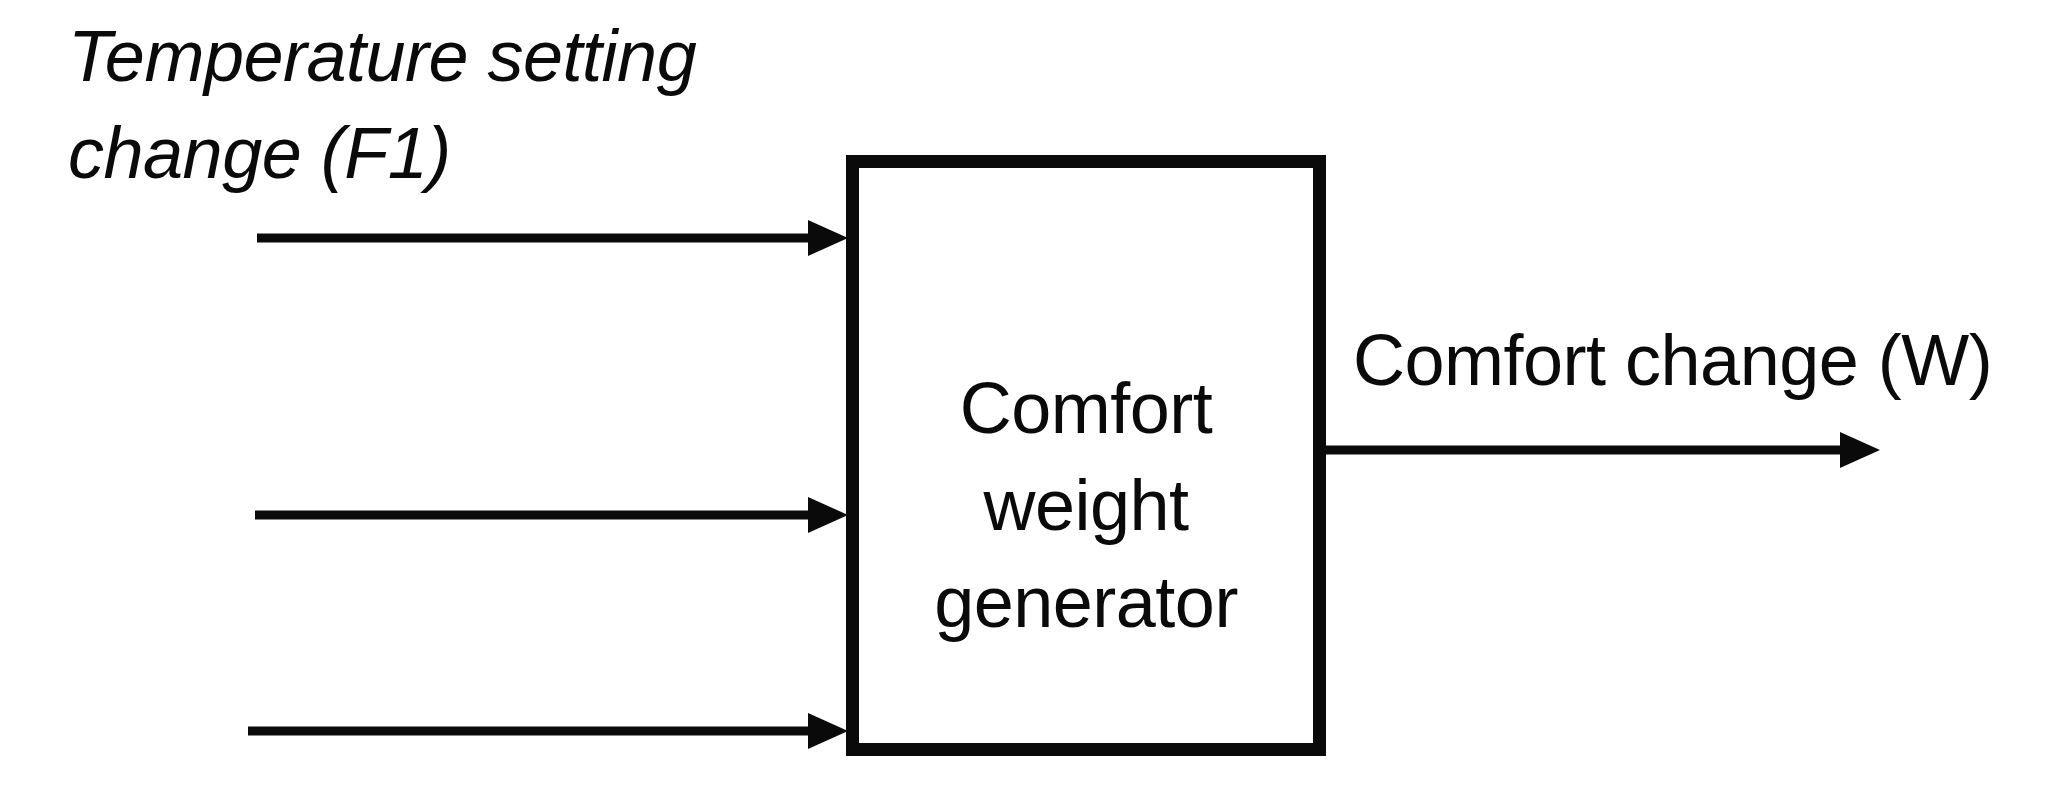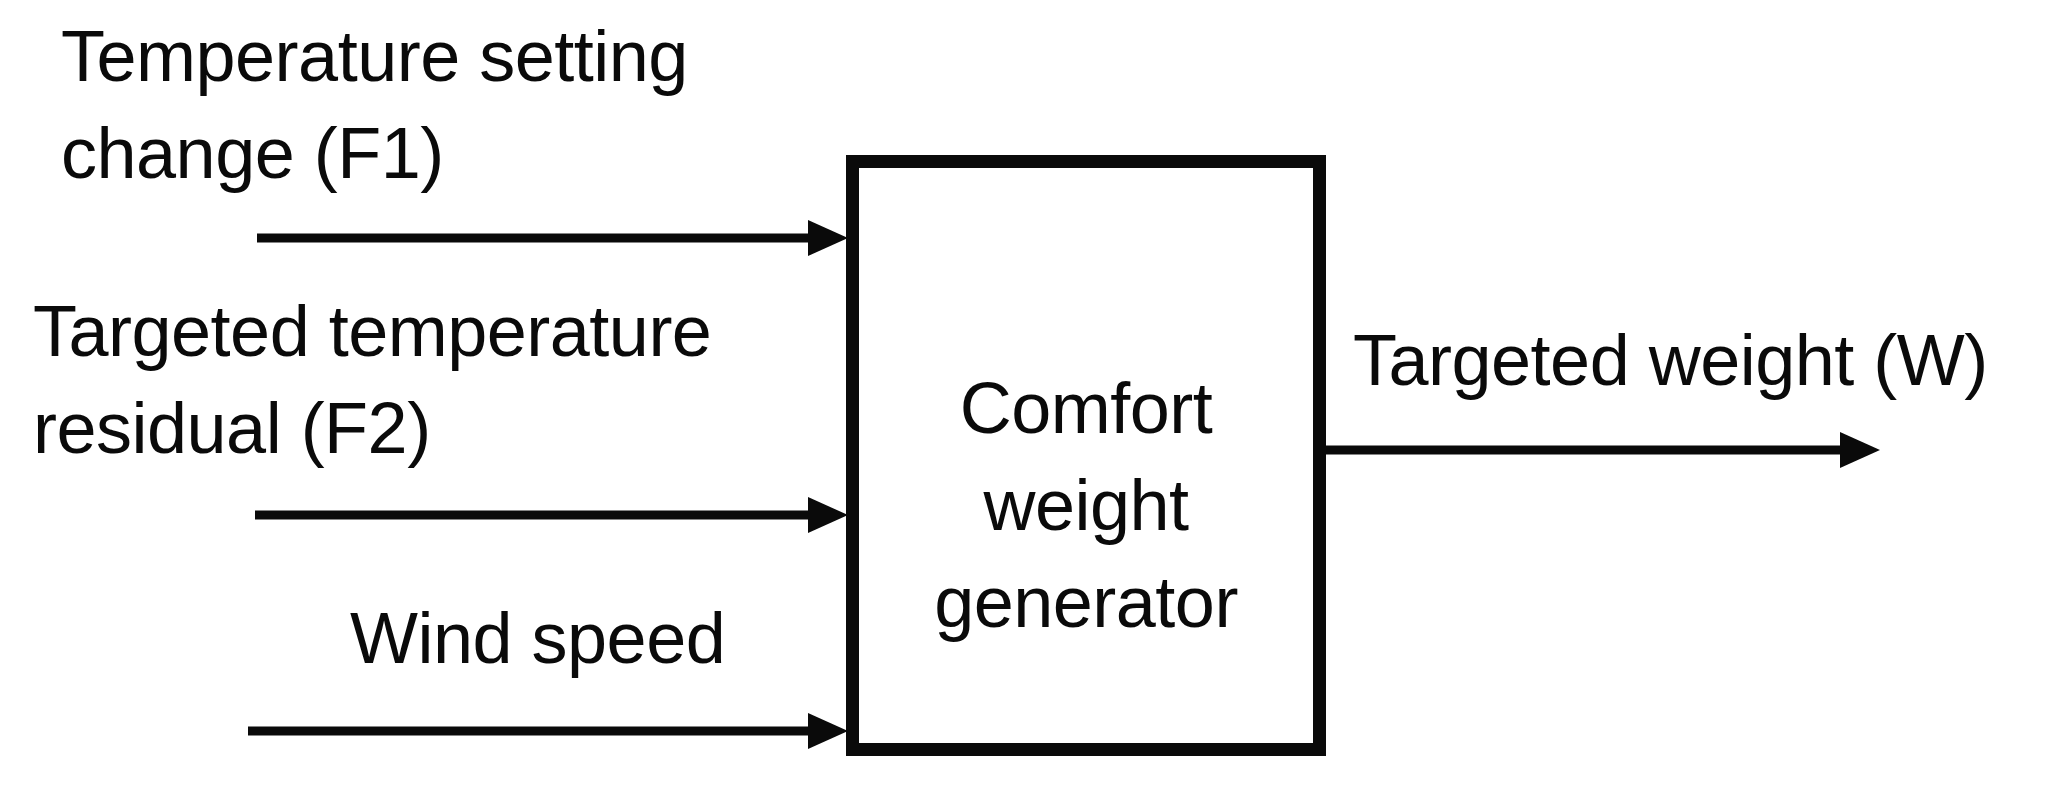--- a/index.html
+++ b/index.html
@@ -59,49 +59,46 @@
     border-left: 40px solid var(--ink);
     border-top: 18px solid transparent;
     border-bottom: 18px solid transparent;
   }
 </style>
 </head>
 <body>
 
 <div class="canvas">
 
-  <div class="label" style="left:61px; top:8px;">Temperature setting
+  <div class="label" style="left:68px; top:8px;font-style:italic;">Temperature setting
 change (F1)</div>
 
   <div class="arrow" style="left:257px; top:220px; width:591px;">
     <div class="shaft"></div>
     <div class="head"></div>
   </div>
 
-  <div class="label" style="left:33px; top:283px;">Targeted temperature
-residual (F2)</div>
 
   <div class="arrow" style="left:255px; top:497px; width:593px;">
     <div class="shaft"></div>
     <div class="head"></div>
   </div>
 
-  <div class="label" style="left:350px; top:590px;">Wind speed</div>
 
   <div class="arrow" style="left:248px; top:713px; width:600px;">
     <div class="shaft"></div>
     <div class="head"></div>
   </div>
 
   <div class="block">
     <div class="label">Comfort
 weight
 generator</div>
   </div>
 
-  <div class="label" style="left:1353px; top:312px;">Targeted weight (W)</div>
+  <div class="label" style="left:1353px; top:312px;">Comfort change (W)</div>
 
   <div class="arrow" style="left:1326px; top:432px; width:554px;">
     <div class="shaft"></div>
     <div class="head"></div>
   </div>
 
 </div>
 
 </body></html>

